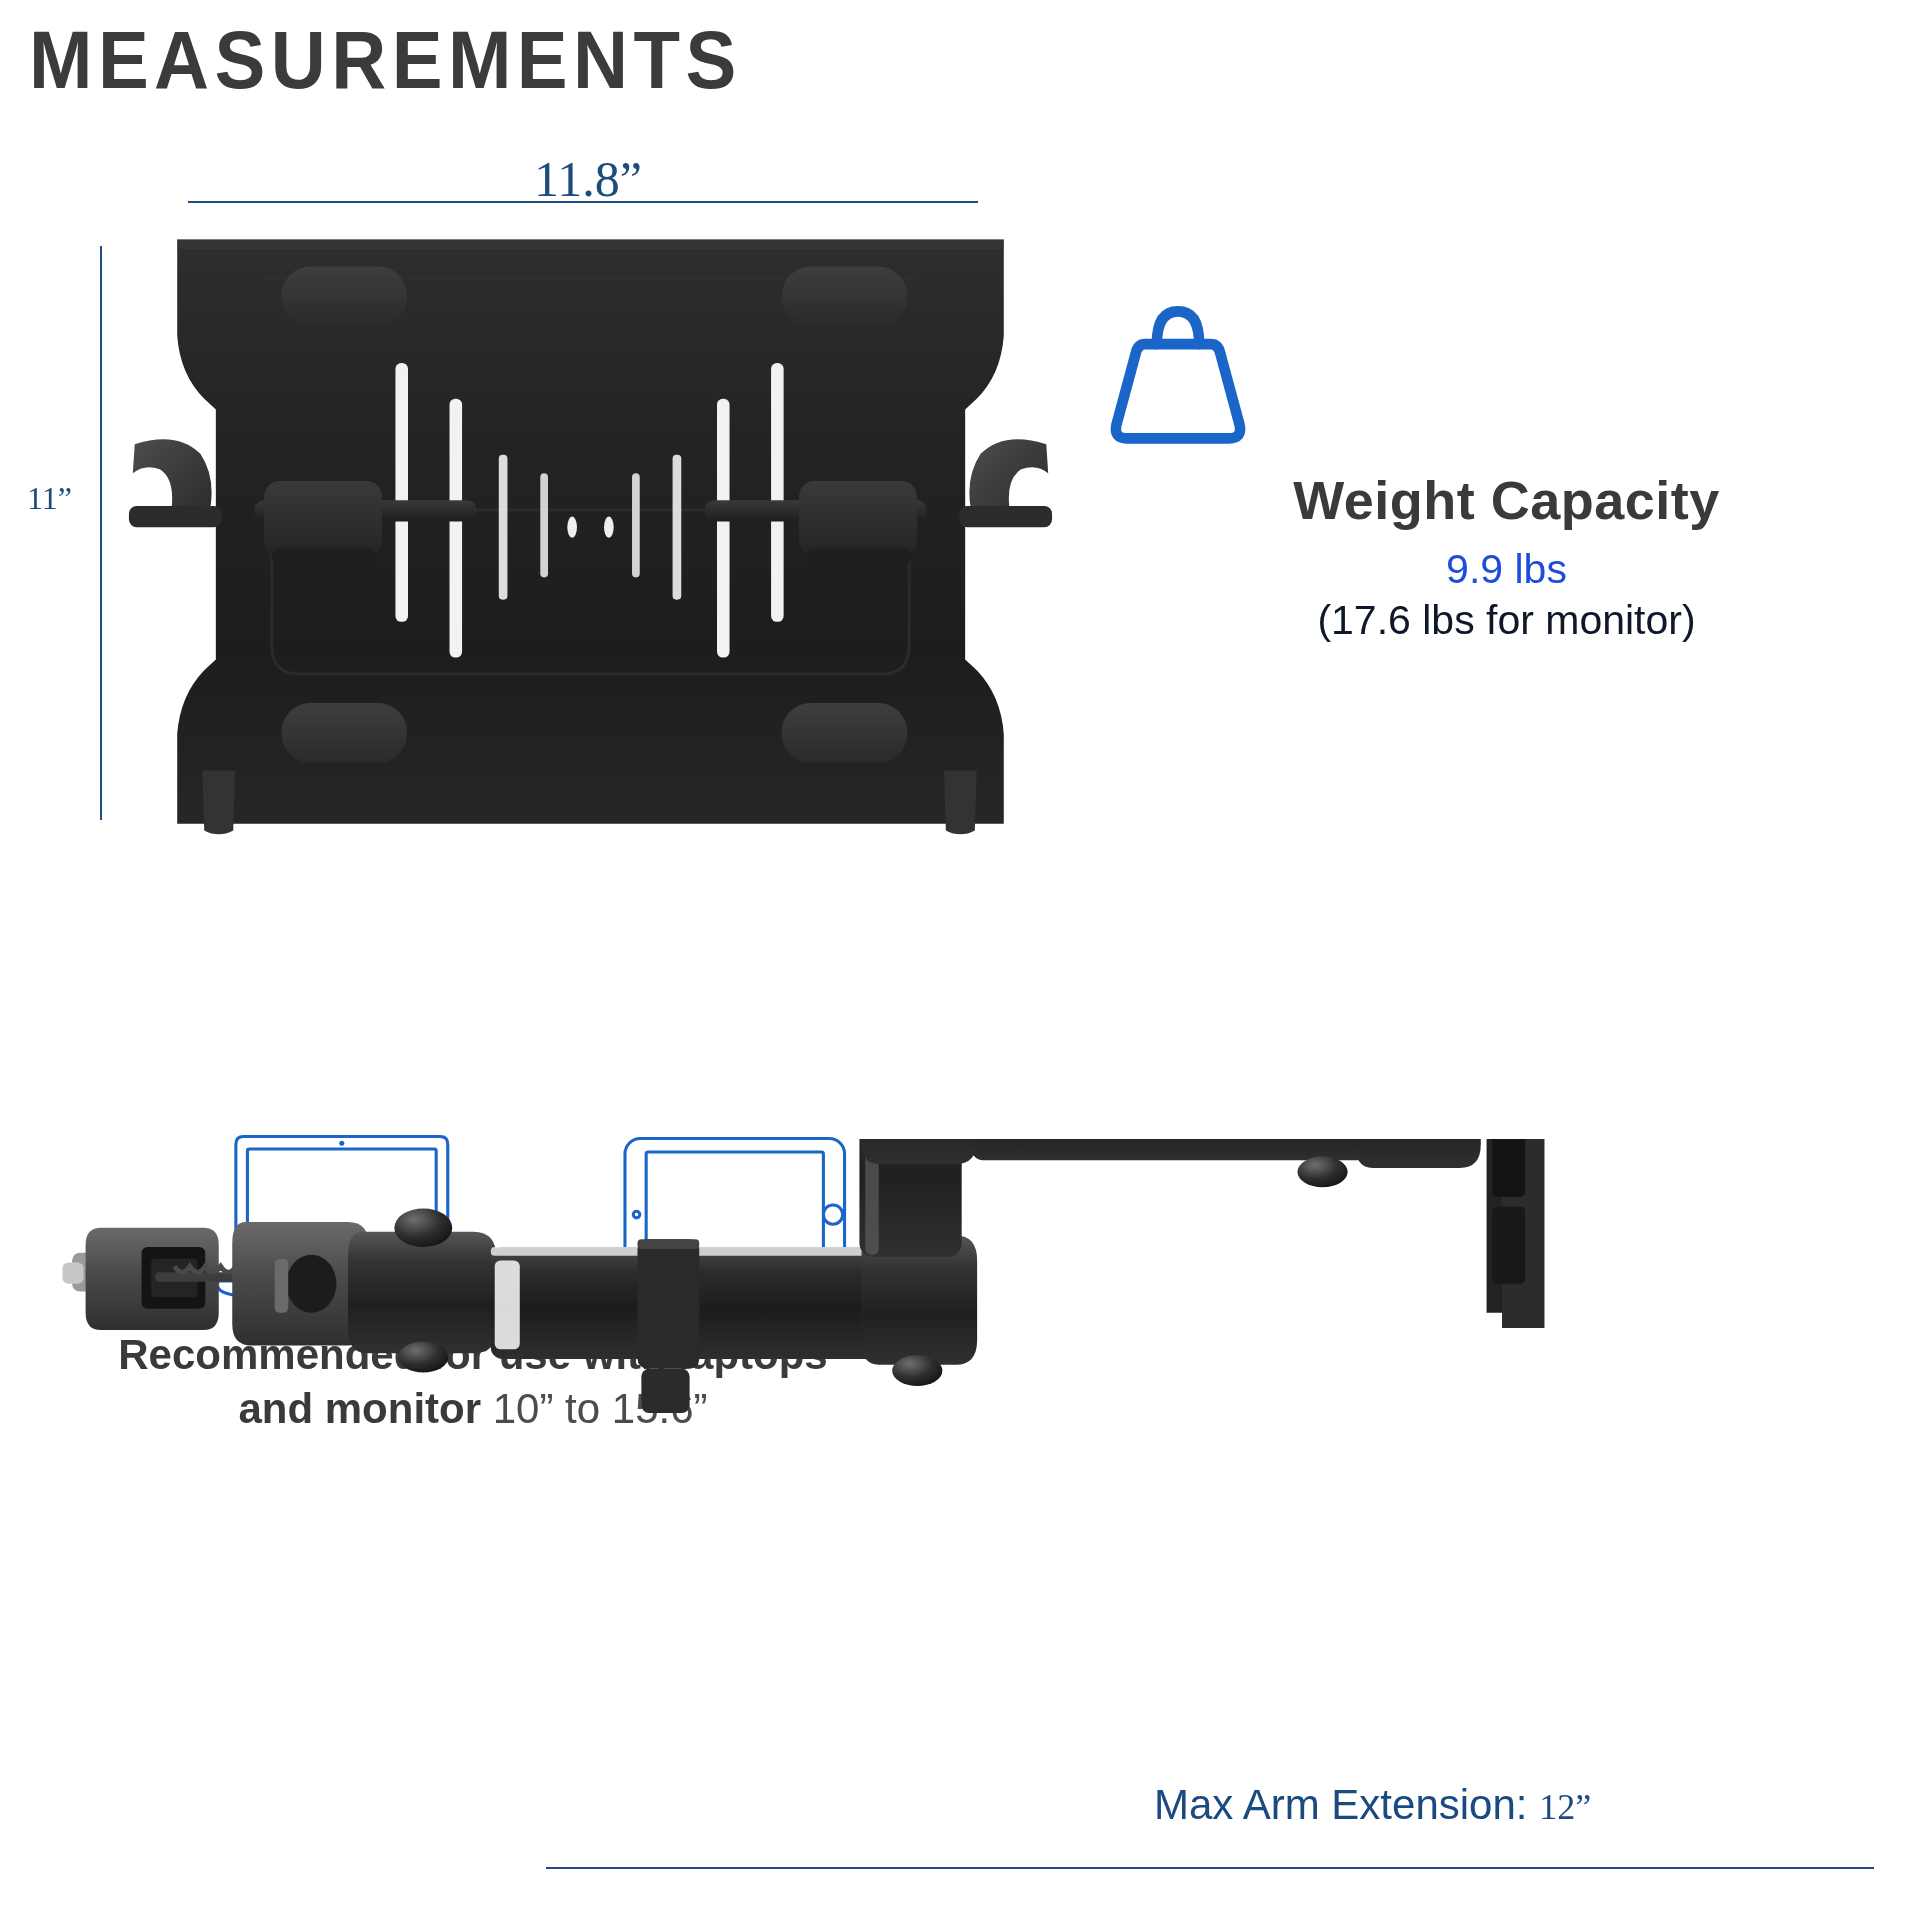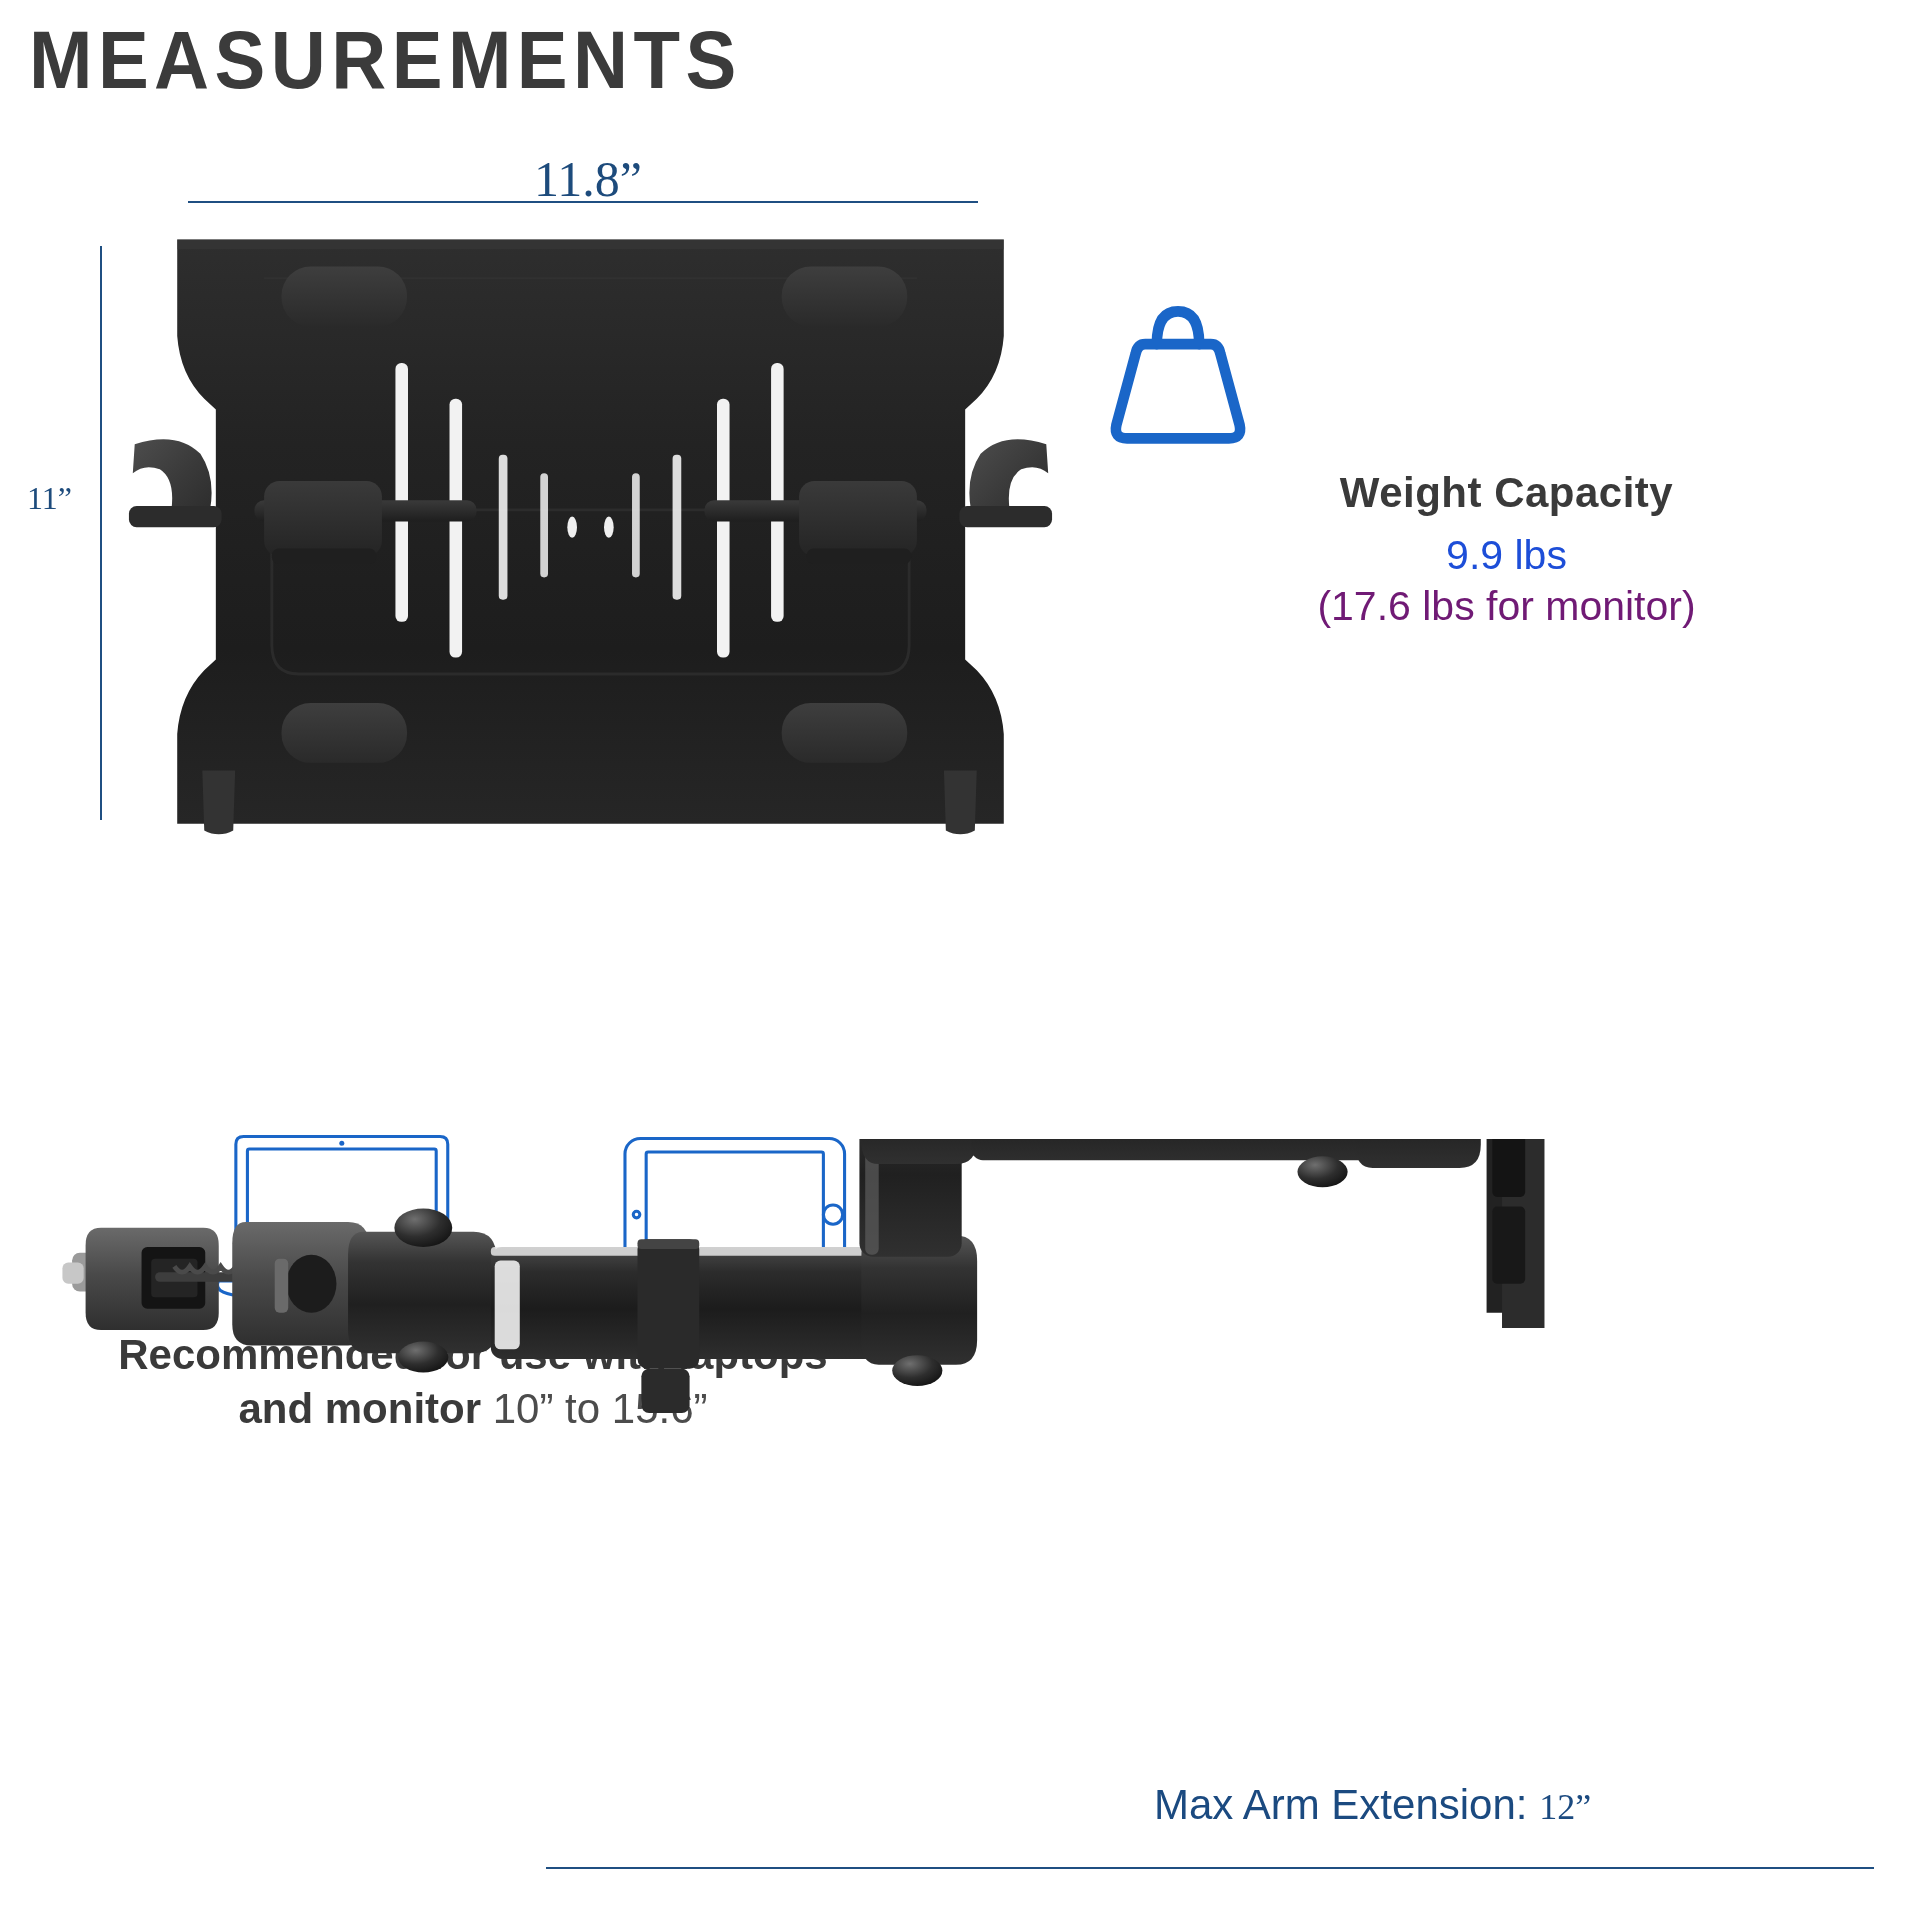--- a/index.html
+++ b/index.html
@@ -31,24 +31,24 @@
   }
 
   
   .tray-wrap { position:absolute; left:127px; top:220px; width:927px; height:628px; }
 
   
   .weight-block { position:absolute; left:1101px; top:290px; width:811px; text-align:center; }
   .weight-icon { display:block; margin:0 auto 15.4px auto; }
   .weight-title {
     font-family:"Liberation Sans",sans-serif; font-weight:bold;
-    font-size:42px; color:#3a3a3a; letter-spacing:0.5px;
+    font-size:54px; color:#3a3a3a; letter-spacing:0.5px;
   }
   .weight-v1 { font-family:"Liberation Sans",sans-serif; font-size:41px; color:#1d4ed8; margin-top:15px; font-weight:400;}
-  .weight-v2 { font-family:"Liberation Sans",sans-serif; font-size:41px; color:#701a75; margin-top:3.9px; font-weight:300;}
+  .weight-v2 { font-family:"Liberation Sans",sans-serif; font-size:41px; color:#0f172a; margin-top:3.9px; font-weight:300;}
 
   
   .devices { position:absolute; left:208px; top:1125px; }
   .rec-text {
     position:absolute; left:58px; top:1328px; width:830px; text-align:center;
     font-family:"Liberation Sans",sans-serif; font-size:42px; color:#3a3a3a;
     line-height:1.28;
   }
   .rec-bold { font-weight:bold; }
   .rec-light { font-weight:300; color:#4c4c4c; }

